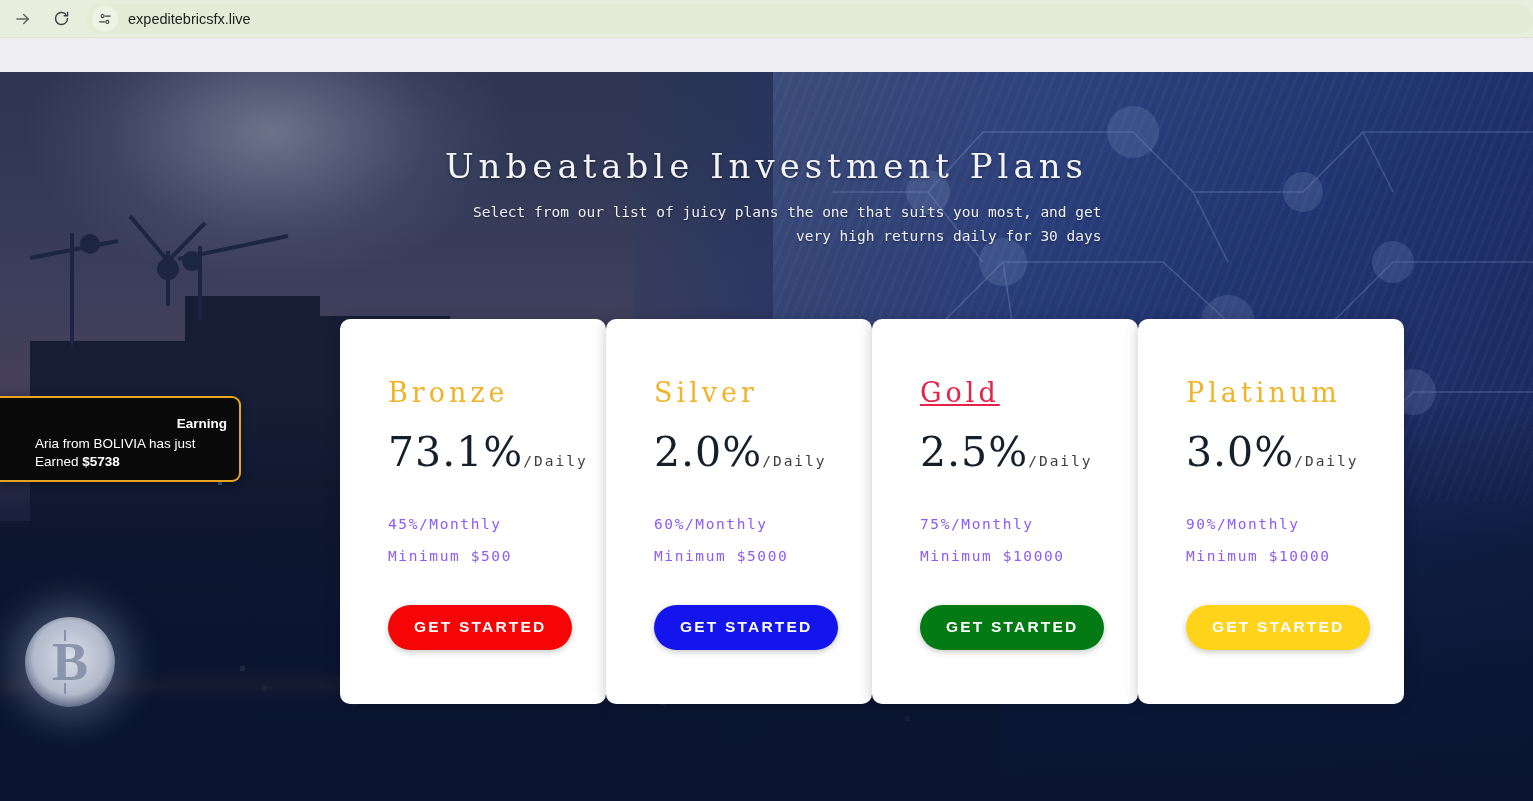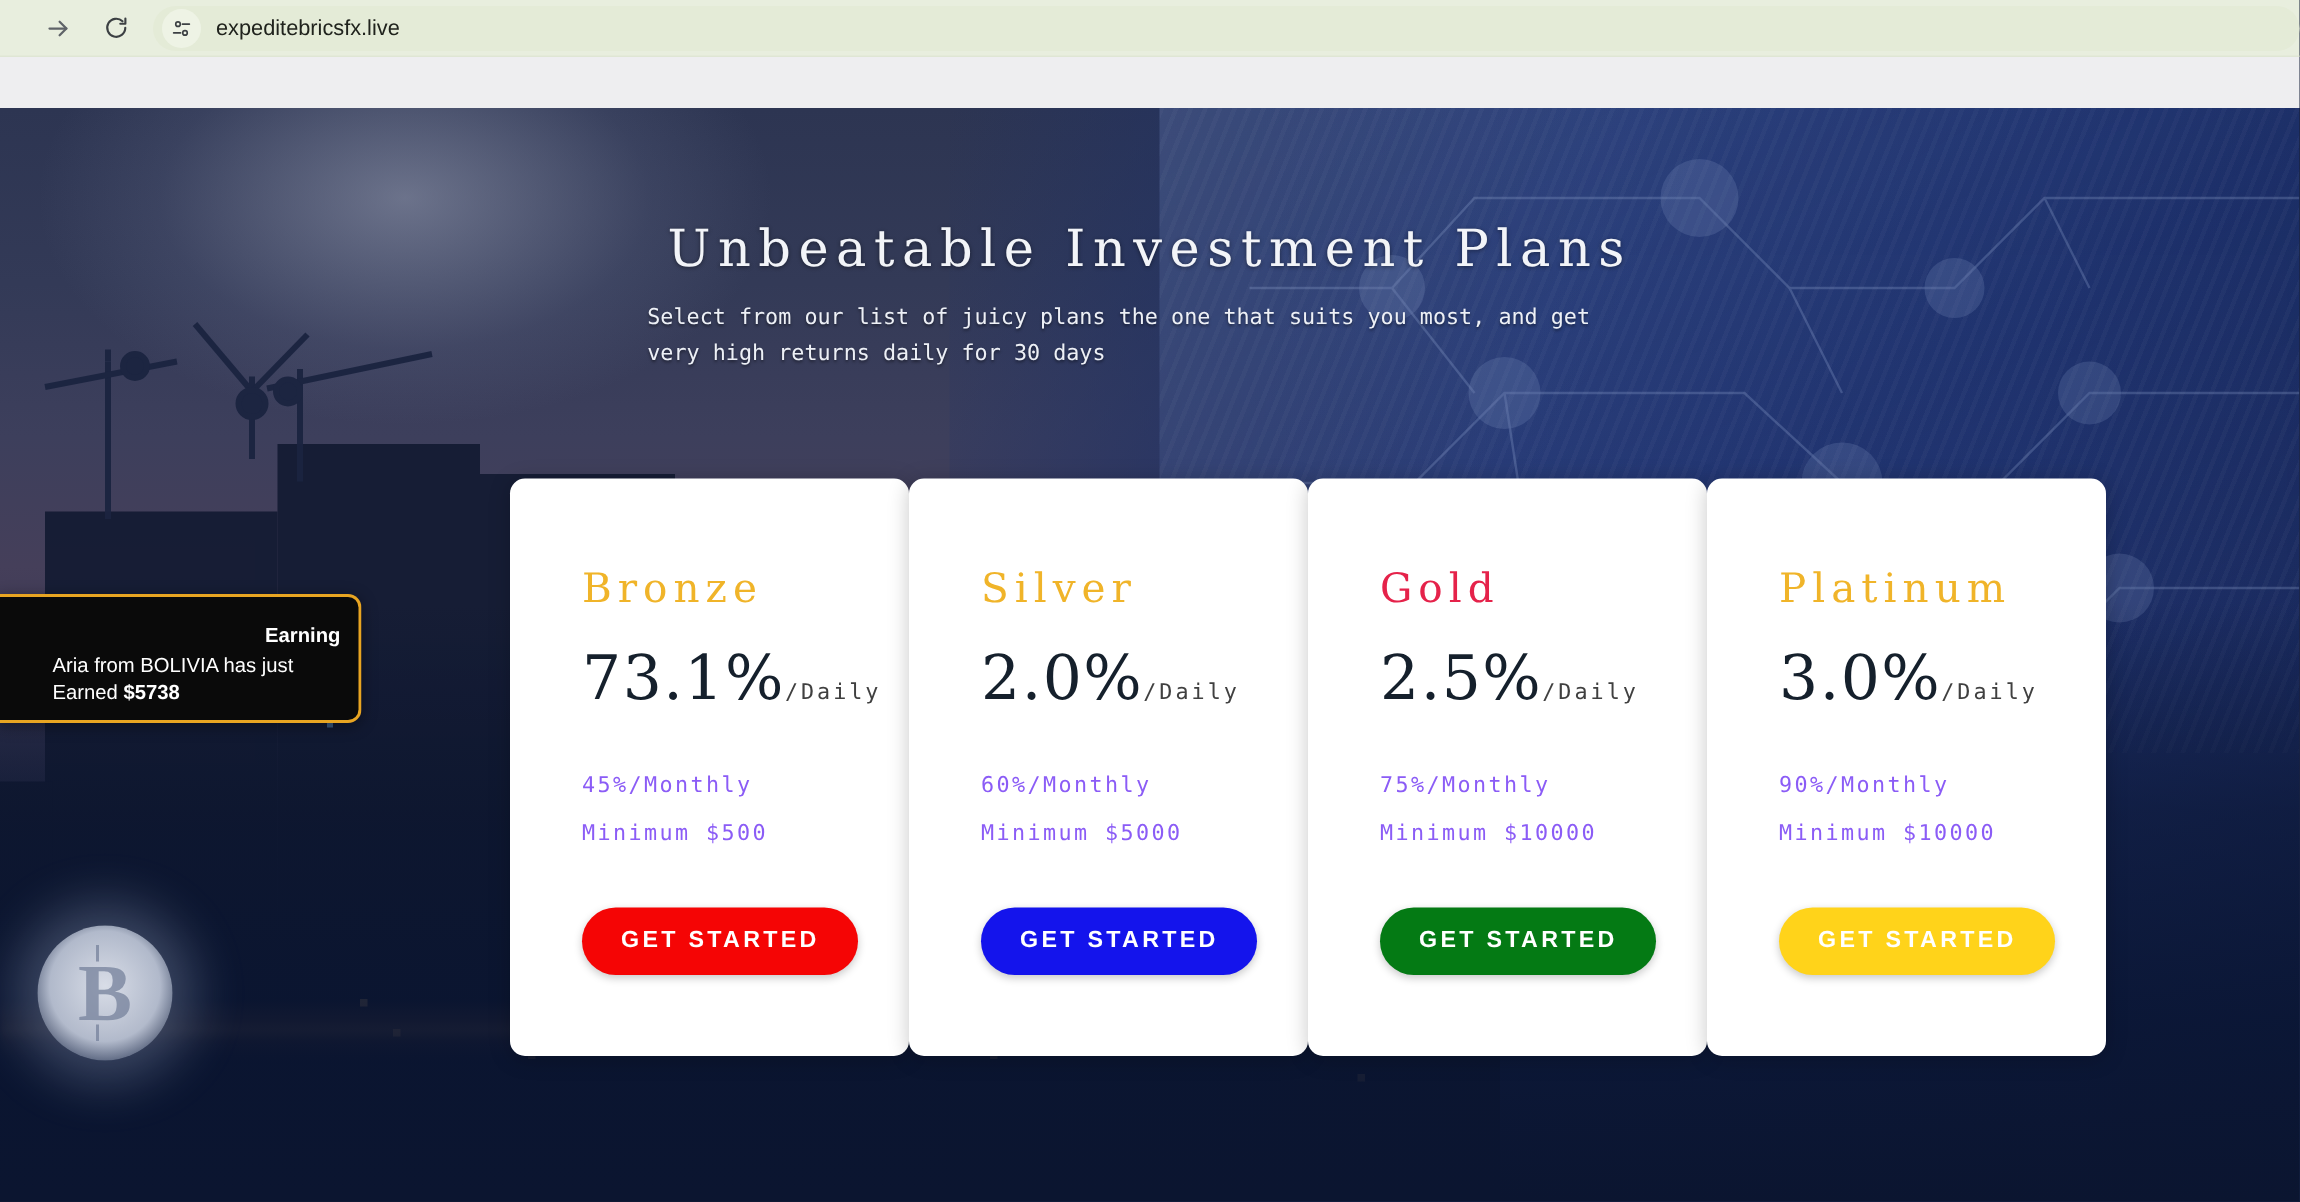--- a/index.html
+++ b/index.html
@@ -15,21 +15,21 @@
 
   
   .browser-toolbar {
     position: absolute;
     top: 0; left: 0;
     width: 1533px;
     height: 38px;
     background: #e8eede;
     display: flex;
     align-items: center;
-    padding-left: 24px;
+    padding-left: 8px;
     border-bottom: 1px solid #dfe6d4;
   }
   .nav-btn {
     width: 30px; height: 30px;
     display: flex; align-items: center; justify-content: center;
     border-radius: 50%;
     flex: 0 0 auto;
   }
   .nav-btn svg { display: block; }
   .omnibox {
@@ -170,21 +170,21 @@
     font-size: 34px;
     font-weight: 400;
     color: #f2f4f8;
     letter-spacing: 5px;
     line-height: 1.1;
     text-shadow: 0 1px 3px rgba(0,0,0,0.45);
   }
   .hero-subtitle {
     margin: 16px auto 0;
     width: 670px;
-    text-align: left;
+    text-align: right;
     font-family: "DejaVu Sans Mono", "Liberation Mono", monospace;
     font-size: 14.5px;
     color: #edf0f6;
     line-height: 1.65;
     text-shadow: 0 1px 2px rgba(0,0,0,0.45);
   }
 
   
   .plans {
     position: absolute;
@@ -427,21 +427,21 @@
         <span>2.0%</span><span class="per">/Daily</span>
       </div>
       <div class="plan-meta">
         <div>60%/Monthly</div>
         <div>Minimum $5000</div>
       </div>
       <button class="plan-btn" style="background-color: rgb(20, 20, 236); color: rgb(255, 255, 255);">GET STARTED</button>
     </div>
 
     <div class="plan-card">
-      <div class="plan-name" style="color: rgb(229, 34, 74);">Gold</div>
+      <div class="plan-name" style="color: rgb(229, 34, 74); text-decoration: underline;">Gold</div>
       <div class="plan-rate">
         <span>2.5%</span><span class="per">/Daily</span>
       </div>
       <div class="plan-meta">
         <div>75%/Monthly</div>
         <div>Minimum $10000</div>
       </div>
       <button class="plan-btn" style="background-color: rgb(4, 122, 20); color: rgb(255, 255, 255);">GET STARTED</button>
     </div>
 

